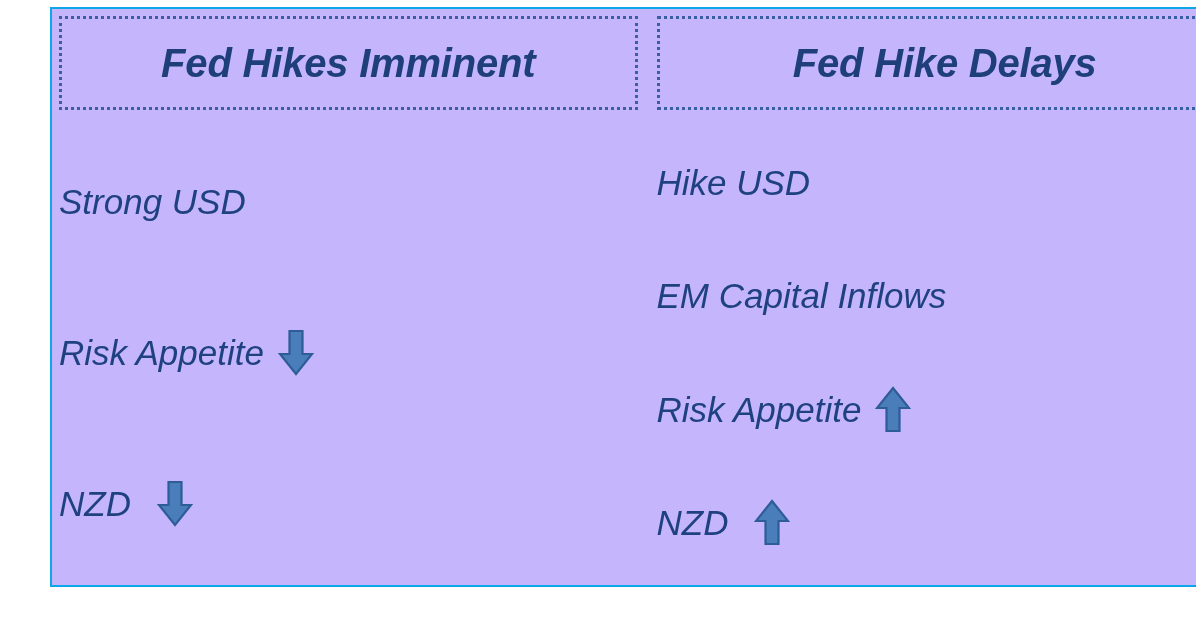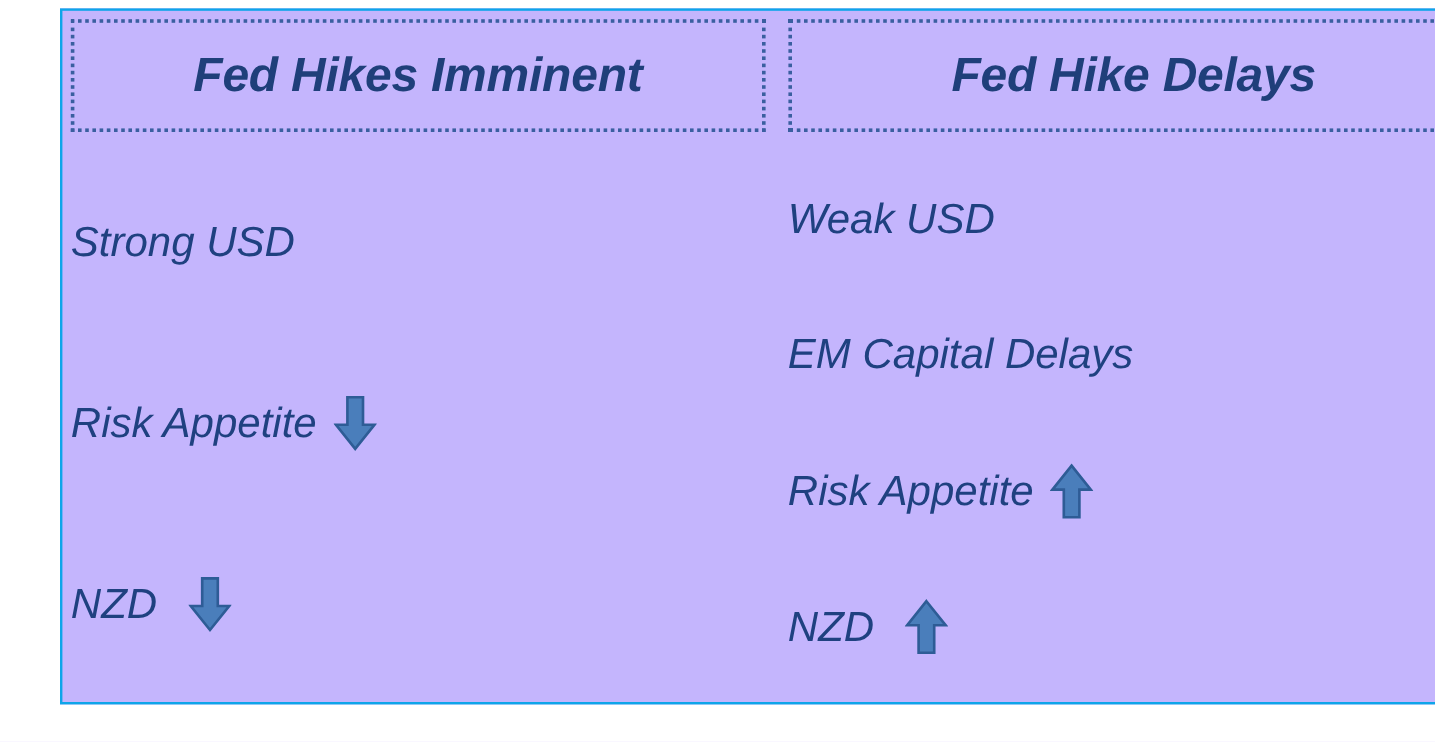--- a/index.html
+++ b/index.html
@@ -160,26 +160,26 @@
         </div>
       </div>
 
       <div class="column col-right">
         <div class="header-box">
           <span class="header-title">Fed Hike Delays</span>
         </div>
         <div class="rows">
 
           <div class="row">
-            <span class="row-label">Weak USD</span>
-          </div>
-
-
-          <div class="row">
-            <span class="row-label">EM Capital Delays</span>
+            <span class="row-label">Hike USD</span>
+          </div>
+
+
+          <div class="row">
+            <span class="row-label">EM Capital Inflows</span>
           </div>
 
           <div class="row">
             <span class="row-label">Risk Appetite</span>
             <span class="spacer arrow-gap-small"></span>
             <span class="arrow-slot">
               <svg class="arrow-svg" width="36" height="47" viewBox="0 0 36 47" aria-hidden="true">
                 <polygon points="18,2 34,22 24.5,22 24.5,45 11.5,45 11.5,22 2,22" fill="#4a7ebb" stroke="#2e5c96" stroke-width="2.2" stroke-linejoin="miter"></polygon>
               </svg>
             </span>

